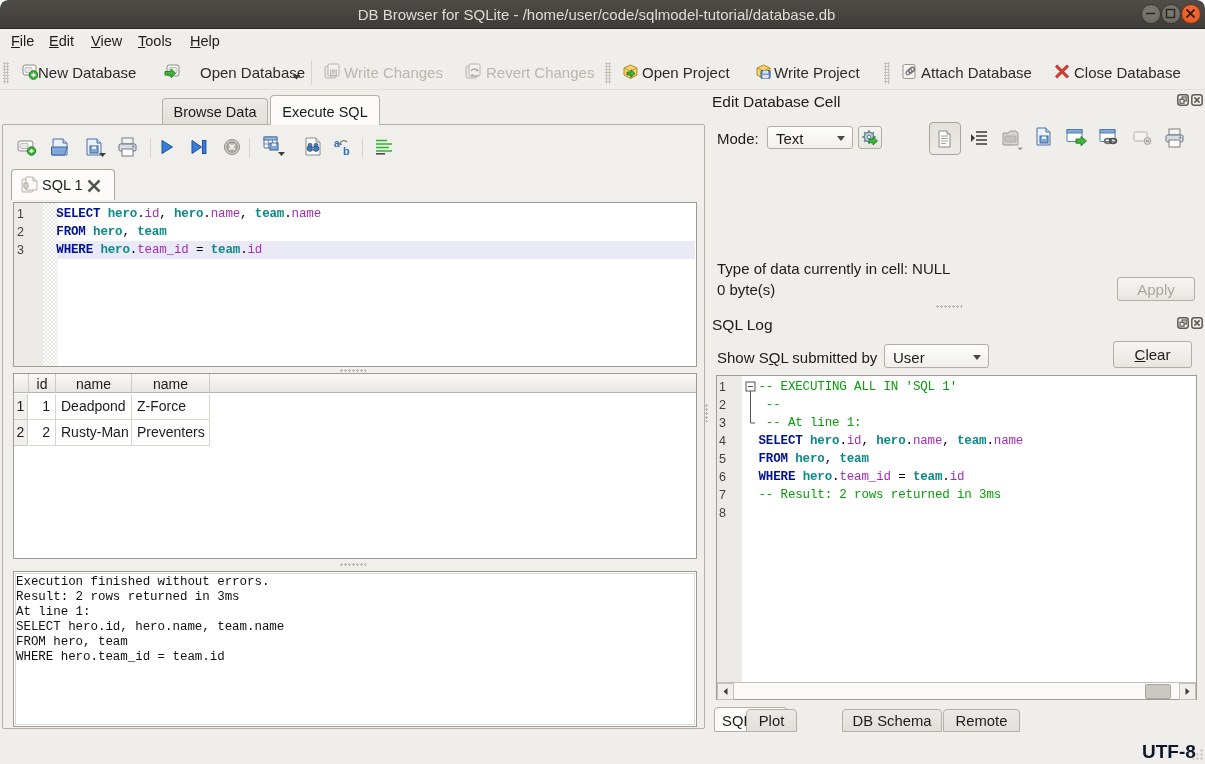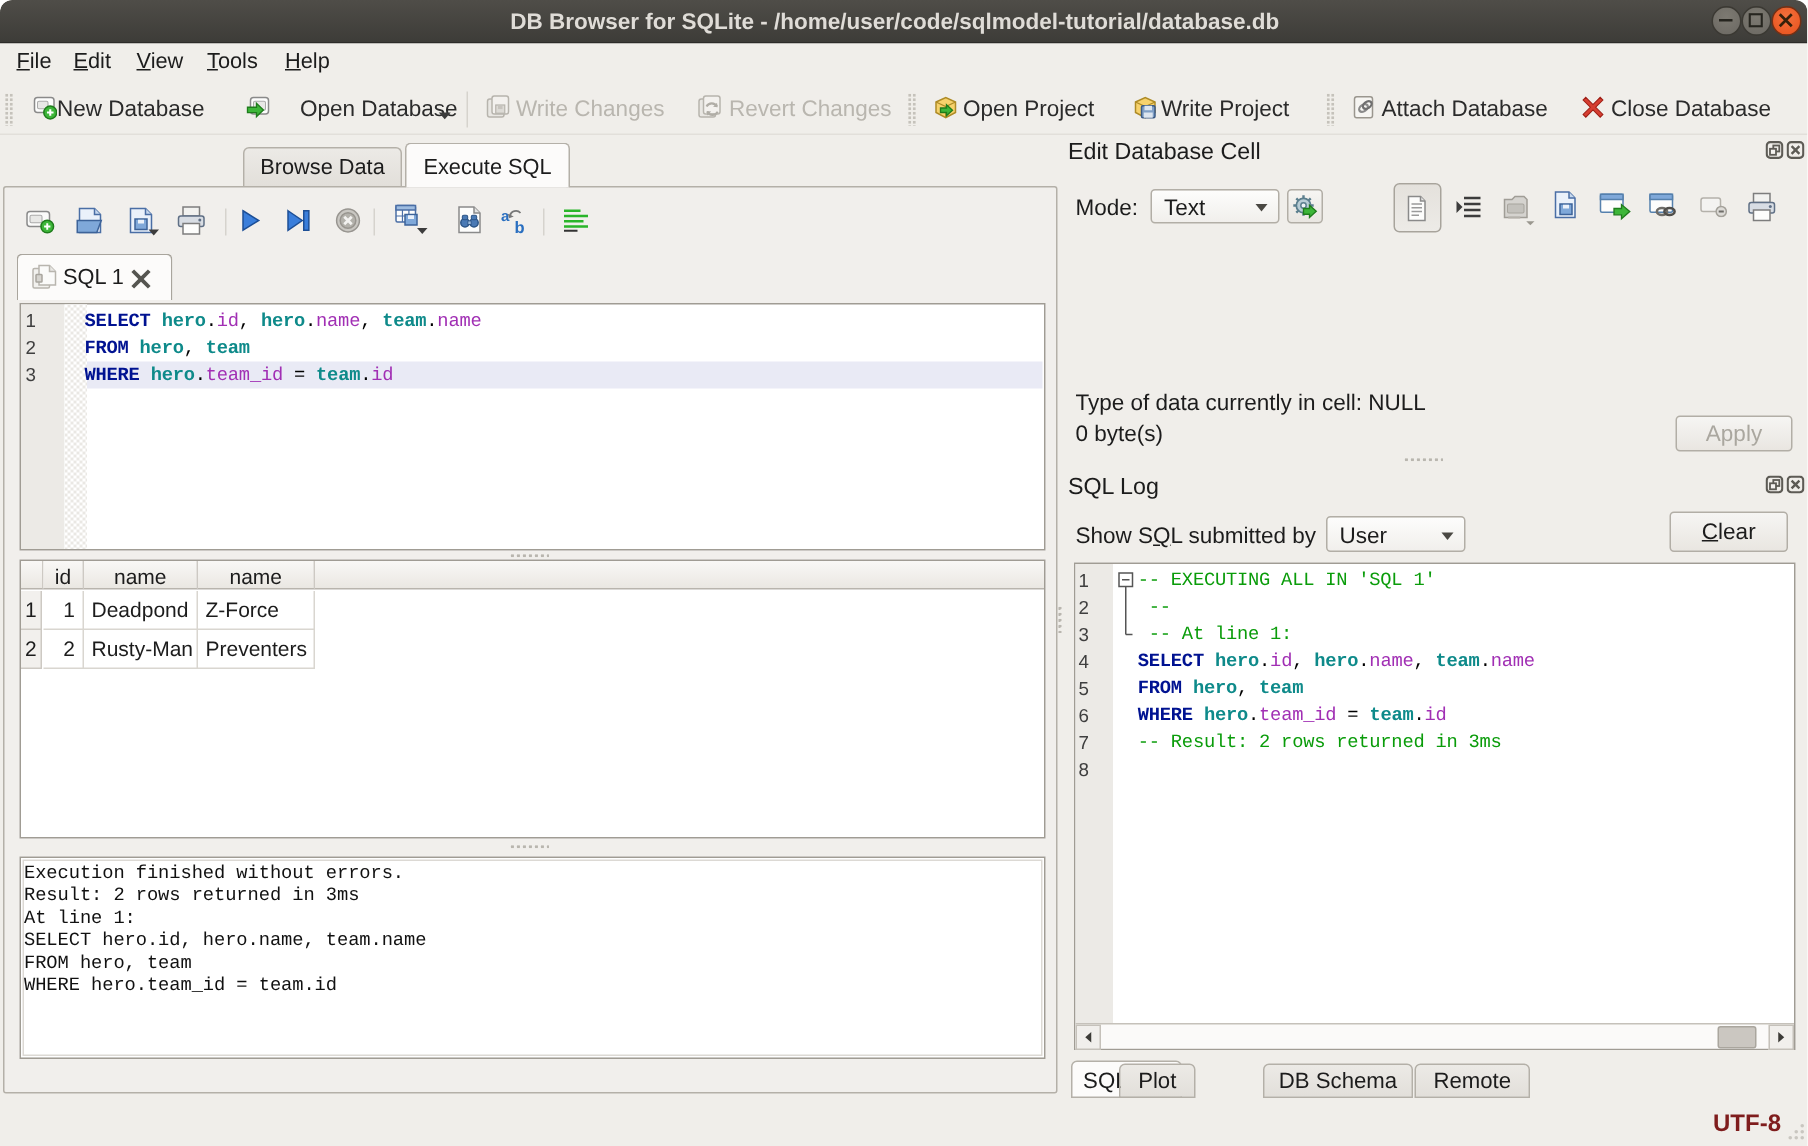--- a/index.html
+++ b/index.html
@@ -5,21 +5,21 @@
 * { margin:0; padding:0; box-sizing:border-box; }
 html,body { width:1205px; height:764px; background:#fff; }
 body { font-family:"Liberation Sans", sans-serif; position:relative; overflow:hidden; }
 #app { position:absolute; left:0; top:0; width:1205px; height:764px; background:#f0eeea; border-radius:8px 8px 0 0; overflow:hidden; }
 .abs { position:absolute; }
 
 
 #titlebar { position:absolute; left:0; top:0; width:1205px; height:29px;
   background:linear-gradient(#4f4d48, #3d3c38); border-bottom:1px solid #2d2c29; border-radius:8px 8px 0 0;}
 #titletext { position:absolute; left:0; right:12px; top:6px; text-align:center; color:#dfdcd7;
-  font-size:15px; font-weight:bold; }
+  font-size:15px; font-weight:normal; }
 .winbtn { position:absolute; top:4px; width:20px; height:20px; border-radius:50%; }
 .winbtn svg { position:absolute; left:0; top:0; }
 
 
 #menubar { position:absolute; left:0; top:30px; width:1205px; height:23px; background:#f0eeea; }
 .menuitem { position:absolute; top:3px; font-size:14.5px; color:#1c1c1c; }
 
 
 #toolbar { position:absolute; left:0; top:53px; width:1205px; height:37px; background:#f0eeea; border-bottom:1px solid #e2dfda;}
 .tbtn { position:absolute; top:61px; height:22px; font-size:15px; color:#2b2b2b; white-space:nowrap; }
@@ -67,21 +67,21 @@
 
 #grid { position:absolute; left:13px; top:373px; width:684px; height:186px; background:#fff; border:1px solid #a09c94; }
 .gh { position:absolute; top:0; height:19px; background:linear-gradient(#f9f8f6,#eae7e2);
   border-right:1px solid #cdc9c3; border-bottom:1px solid #b8b4ad; font-size:14px; text-align:center; color:#1c1c1c; }
 .grh { position:absolute; left:0; width:14px; height:26px; background:#f2f0ed;
   border-right:1px solid #cdc9c3; border-bottom:1px solid #cdc9c3; font-size:14px; text-align:center; color:#1c1c1c;}
 .gc { position:absolute; height:26px; background:#fff; border-right:1px solid #d9d6d0; border-bottom:1px solid #d9d6d0;
   font-size:14px; color:#1c1c1c; padding:4px 5px 0 5px; white-space:nowrap; overflow:hidden; }
 
 
-#execlog { position:absolute; left:13px; top:571px; width:684px; height:135px; background:#fff;
+#execlog { position:absolute; left:13px; top:571px; width:684px; height:156px; background:#fff;
   border:1px solid #a09c94; box-shadow:inset 0 0 0 1px #fff, inset 0 0 0 2px #dcd9d4; }
 #execlog pre { position:absolute; left:2px; top:3px; font-family:"Liberation Mono", monospace;
   font-size:12.5px; letter-spacing:-0.05px; line-height:15.1px; color:#111; }
 .docktitle { position:absolute; font-size:15px; color:#1c1c1c; }
 .combo { position:absolute; background:linear-gradient(#fdfdfc,#f1efec); border:1px solid #b2aea6; border-radius:3px;
   font-size:15px; color:#1c1c1c;padding-left:20px; }
 .combo .arr { position:absolute; right:7px; top:9px; width:0; height:0;
   border-left:4px solid transparent; border-right:4px solid transparent; border-top:5px solid #4a4843; }
 .btn { position:absolute; background:linear-gradient(#f6f5f3,#e9e6e1); border:1px solid #b2aea6; border-radius:3px;
   font-size:15px; color:#1c1c1c; text-align:center; }
@@ -101,21 +101,21 @@
 #rscroll { position:absolute; left:0px; top:306px; width:479px; height:17px; background:#fbfaf9; border-top:1px solid #c5c1ba; }
 .sarr { position:absolute; top:0; width:17px; height:17px; background:#f1efec; border:1px solid #c5c1ba; }
 #rthumb { position:absolute; left:428px; top:1px; width:26px; height:15px; background:#cbc7c1; border:1px solid #aaa69e; border-radius:2px; }
 
 
 .btab { position:absolute; font-size:14.8px; color:#1c1c1c; text-align:center;
   border:1px solid #b4b0a8; border-radius:4px 4px 0 0;
   background:linear-gradient(#eceae6,#e2dfda); top:709px; height:23px; padding-top:3px;}
 .btab.active { background:#fcfbfa; top:707px; height:25px; padding-top:5px;}
 
-#utf8 { position:absolute; left:1142px; top:741px; font-size:16px; font-weight:bold; color:#7f1d1d; }
+#utf8 { position:absolute; left:1142px; top:741px; font-size:19px; font-weight:bold; color:#0f172a; }
 </style>
 </head>
 <body>
 <div id="app">
 
 <div id="titlebar">
   <div id="titletext">DB Browser for SQLite - /home/user/code/sqlmodel-tutorial/database.db</div>
   <div class="winbtn" style="left:1141px; background:radial-gradient(circle at 50% 35%, #7d7a72, #6b6862); border:1.5px solid #3b3933;">
     <svg width="17" height="17">
           <line x1="4" y1="8.5" x2="13" y2="8.5" stroke="#26251f" stroke-width="1.6"></line>
@@ -424,21 +424,21 @@
       <rect x="0.8" y="0.8" width="10.4" height="10.4" rx="2.4" fill="none" stroke="#5d5b55" stroke-width="1.5"></rect>
       <rect x="5.2" y="3" width="4" height="4" fill="none" stroke="#5d5b55" stroke-width="1.2"></rect>
       <rect x="3" y="5.2" width="4" height="4" fill="#f4f2ef" stroke="#5d5b55" stroke-width="1.2"></rect>
     </svg>
 <svg class="icon" style="left:1191px; top:317px;" width="12" height="12" viewBox="0 0 12 12">
       <rect x="0.8" y="0.8" width="10.4" height="10.4" rx="2.4" fill="none" stroke="#5d5b55" stroke-width="1.5"></rect>
       <path d="M3.4 3.4 L8.6 8.6 M8.6 3.4 L3.4 8.6" stroke="#5d5b55" stroke-width="1.6"></path>
     </svg>
 
 <div class="docktitle" style="left:717px; top:349px;">Show S<u>Q</u>L submitted by</div>
-<div class="combo" style="left:884px; top:344px; width:93px; height:24px;">
+<div class="combo" style="left:884px; top:344px; width:105px; height:24px;">
       <span style="position:absolute; left:8px; top:4px;">User</span>
       <span class="arr" style="top:10px;"></span>
     </div>
 <div class="btn" style="left:1113px; top:341px; width:79px; height:27px; padding-top:4px;"><u>C</u>lear</div>
 
 <div id="rlog">
   <div id="rlgutter"></div>
   <span class="rln" style="top:4px;">1</span>
   <span class="rln" style="top:22px;">2</span>
   <span class="rln" style="top:40px;">3</span>

